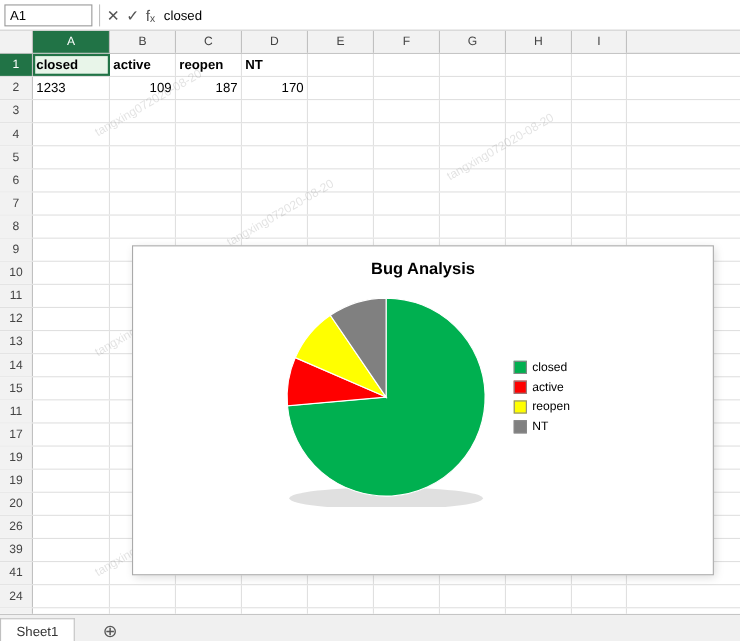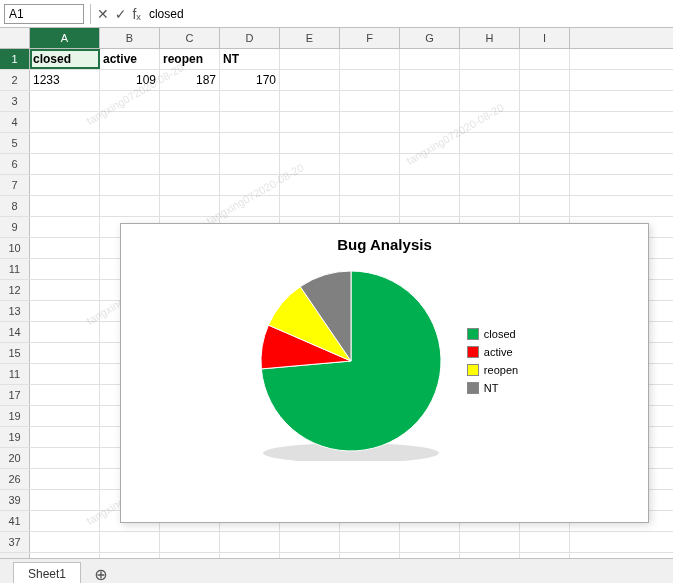--- a/index.html
+++ b/index.html
@@ -187,22 +187,22 @@
       flex-shrink: 0;
     }
 
     
     .tab-bar {
       display: flex;
       align-items: flex-end;
       background: #f0f0f0;
       border-top: 1px solid #c0c0c0;
       height: 26px;
-      padding: 0 13px;
-      gap: 4px;
+      padding: 0 0;
+      gap: 16px;
     }
     .sheet-tab {
       background: white;
       border: 1px solid #c0c0c0;
       border-bottom: none;
       padding: 3px 14px;
       font-size: 12px;
       cursor: pointer;
       height: 22px;
       display: flex;
@@ -534,21 +534,21 @@
         <div class="cell w-col-b"></div>
         <div class="cell w-col-c"></div>
         <div class="cell w-col-d"></div>
         <div class="cell w-col-e"></div>
         <div class="cell w-col-f"></div>
         <div class="cell w-col-g"></div>
         <div class="cell w-col-h"></div>
         <div class="cell w-col-i"></div>
       </div>
       <div class="grid-row">
-        <div class="row-num">37</div>
+        <div class="row-num">24</div>
         <div class="cell w-col-a"></div>
         <div class="cell w-col-b"></div>
         <div class="cell w-col-c"></div>
         <div class="cell w-col-d"></div>
         <div class="cell w-col-e"></div>
         <div class="cell w-col-f"></div>
         <div class="cell w-col-g"></div>
         <div class="cell w-col-h"></div>
         <div class="cell w-col-i"></div>
       </div>

